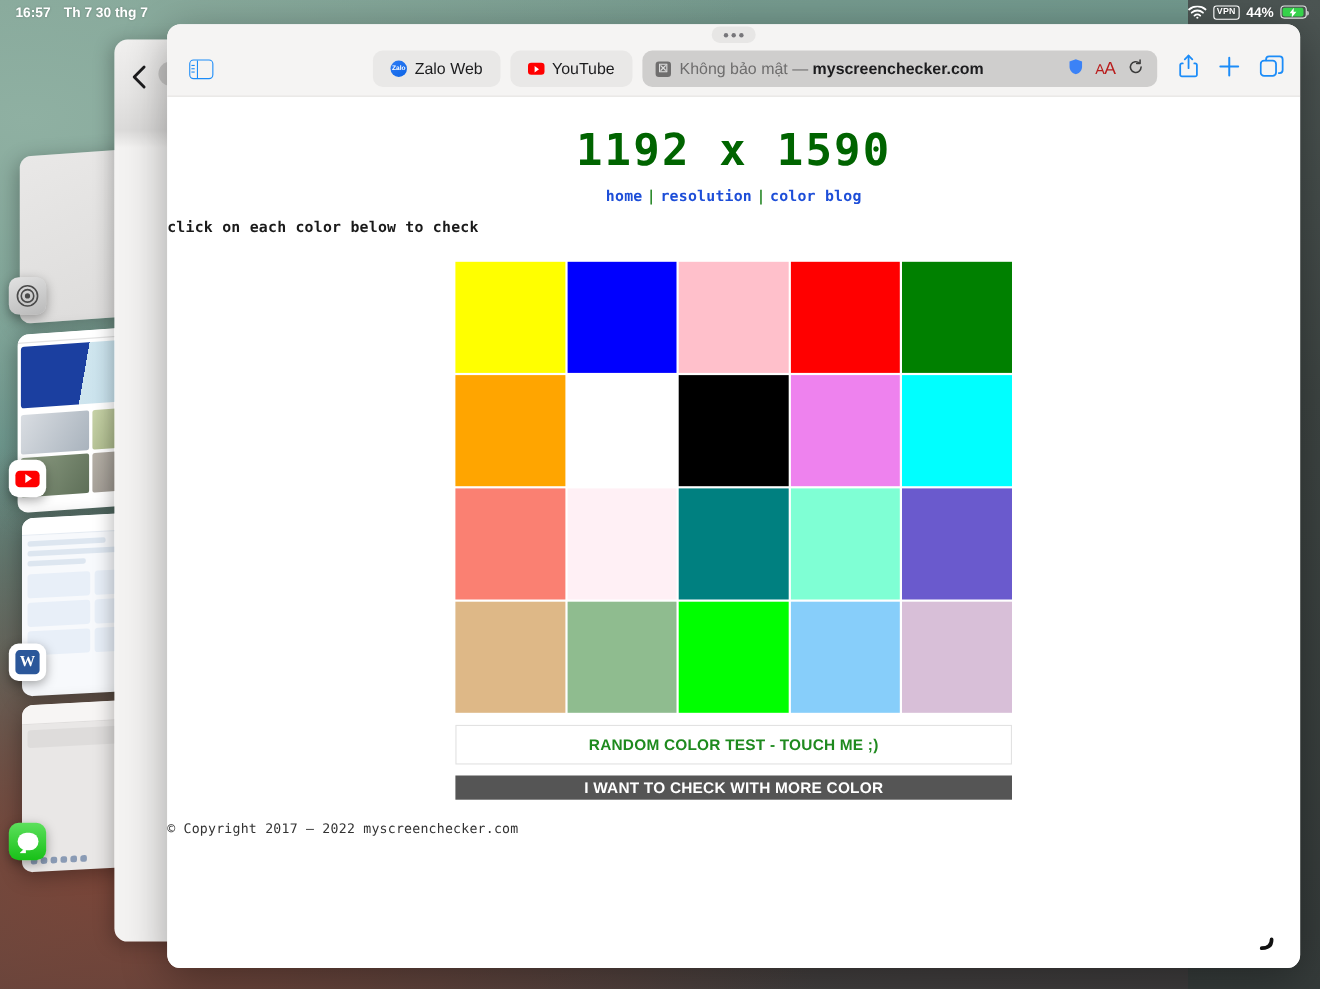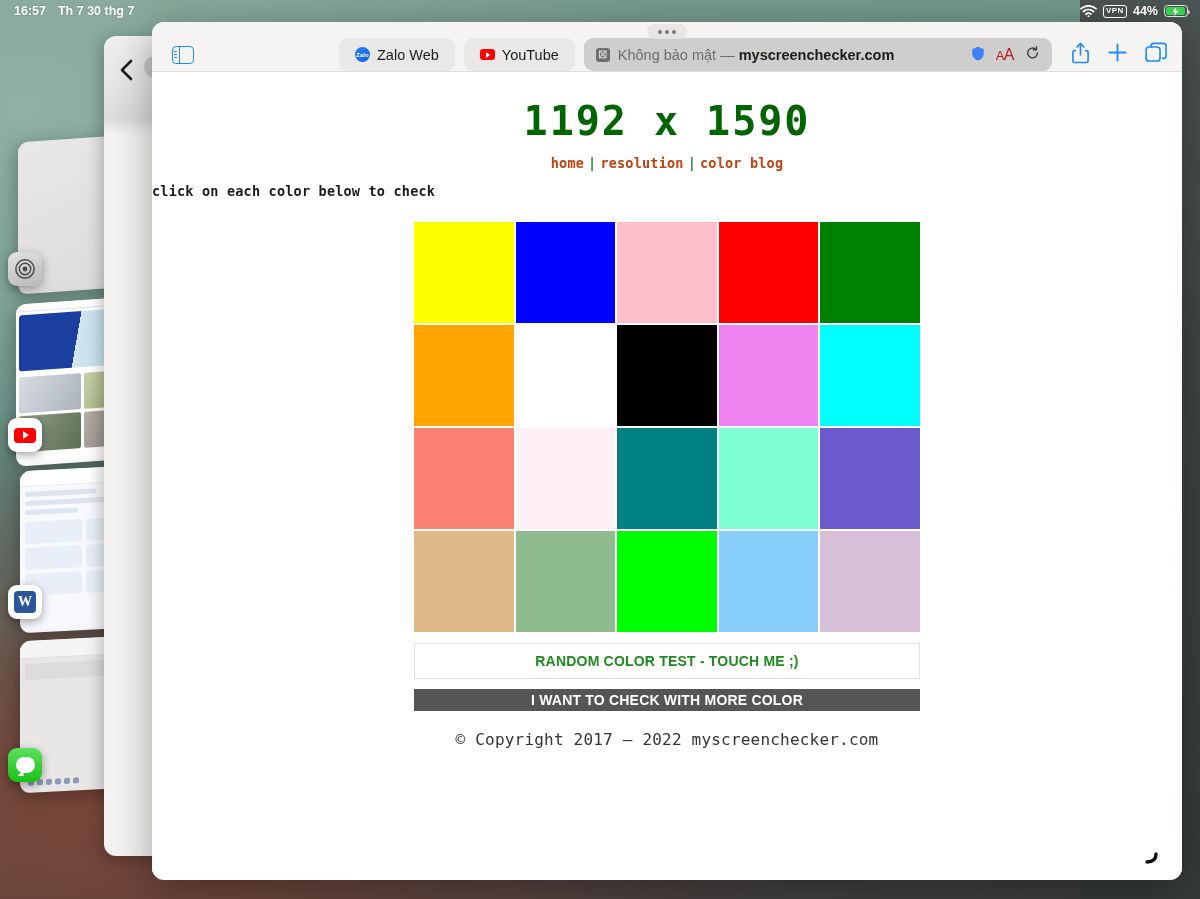--- a/index.html
+++ b/index.html
@@ -150,21 +150,21 @@
   }
   .drag-handle {
     position: absolute; top: 2px; left: 50%; transform: translateX(-50%);
     width: 40px; height: 15px; border-radius: 8px; background: #e7e6e5;
     display: flex; align-items: center; justify-content: center; gap: 3px;
     z-index: 3;
   }
   .drag-handle i { width: 4px; height: 4px; border-radius: 50%; background: #77767a; display:block; }
 
   .toolbar {
-    height: 50px; background: #f5f4f3;
+    height: 66px; background: #f5f4f3;
     display: flex; align-items: center; gap: 9px;
     padding: 16px 14px 0 14px;
     border-bottom: 1px solid #e0dfde;
   }
   .sidebar-toggle { width: 34px; height: 30px; display: flex; align-items: center;
     justify-content: center; flex: 0 0 auto; }
   .sb-icon { width: 22px; height: 18px; border: 1.8px solid #1c8cf8; border-radius: 4px;
     display: flex; }
   .sb-icon .left { width: 7px; border-right: 1.8px solid #1c8cf8;
     display: flex; flex-direction: column; justify-content: center; gap: 1.6px;
@@ -212,42 +212,42 @@
   .page { height: 800px; background: #ffffff; padding-top: 24px;
     font-family: "DejaVu Sans Mono", "Liberation Mono", monospace; }
   .res-title {
     text-align: center; color: #006400; font-size: 40px; font-weight: 700;
     letter-spacing: 2px; line-height: 1.25;
   }
   .res-sub { text-align: center; color: #1a1a1a; font-size: 13.5px;
     font-weight: 700; margin-top: 14px; letter-spacing: .2px; }
   .nav-links { text-align: center; font-size: 13.5px; font-weight: 700;
     margin-top: 9px; color: #2e8b2e; letter-spacing: .2px; }
-  .nav-links a { color: #c2410c; text-decoration: none; }
+  .nav-links a { color: #1d4ed8; text-decoration: none; }
   .nav-links .sep { color: #2e8b2e; margin: 0 4px; }
   .click-note { text-align: left; color: #1a1a1a; font-size: 13.5px;
     font-weight: 700; margin-top: 12px; letter-spacing: .2px; }
 
   .grid {
     width: 506px; margin: 23px auto 0 auto;
     display: grid; grid-template-columns: repeat(5, 1fr);
     grid-auto-rows: 101px; gap: 2px;
   }
   .swatch { width: 100%; height: 100%; }
 
   .btn {
     width: 506px; margin: 11px auto 0 auto; height: 36px;
     display: flex; align-items: center; justify-content: center;
     font-family: "Liberation Sans", sans-serif;
     font-size: 14px; font-weight: 700; letter-spacing: .2px;
   }
   .btn.random { background: #ffffff; border: 1px solid #e2e2e2; color: #1e8a1e; }
   .btn.more { background: #555555; color: #ffffff; height: 22px; margin-top: 10px; }
 
-  .copyright { text-align: center; color: #333; font-size: 16px;
+  .copyright { text-align: left; color: #333; font-size: 12px;
     margin-top: 19px; letter-spacing: .2px; }
 
   .corner-cursor { position: absolute; right: 22px; bottom: 16px;
     width: 16px; height: 16px; }
 </style>
 </head>
 <body>
 
 <div class="wallpaper"></div>
 <div class="wallpaper-right"></div>

